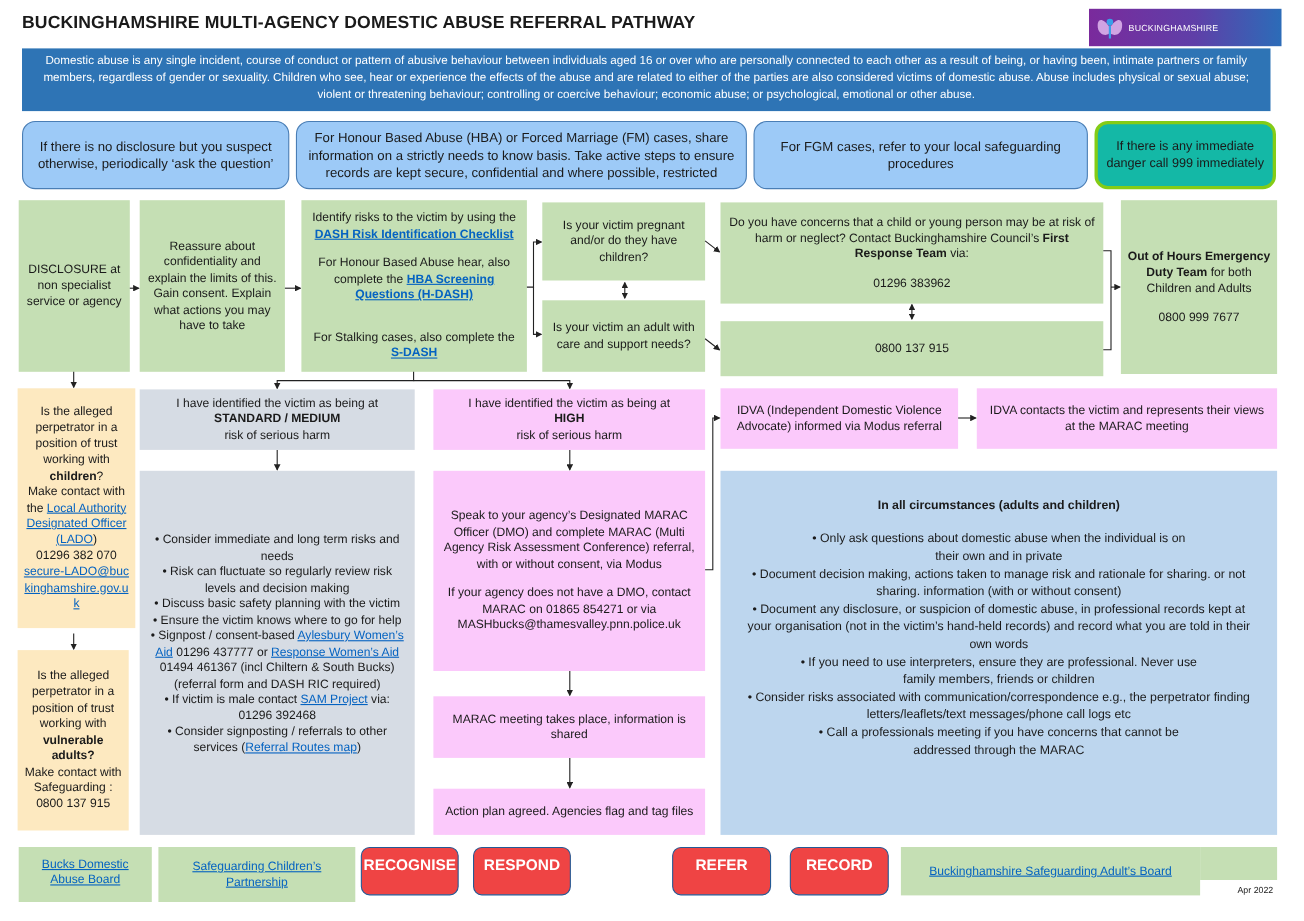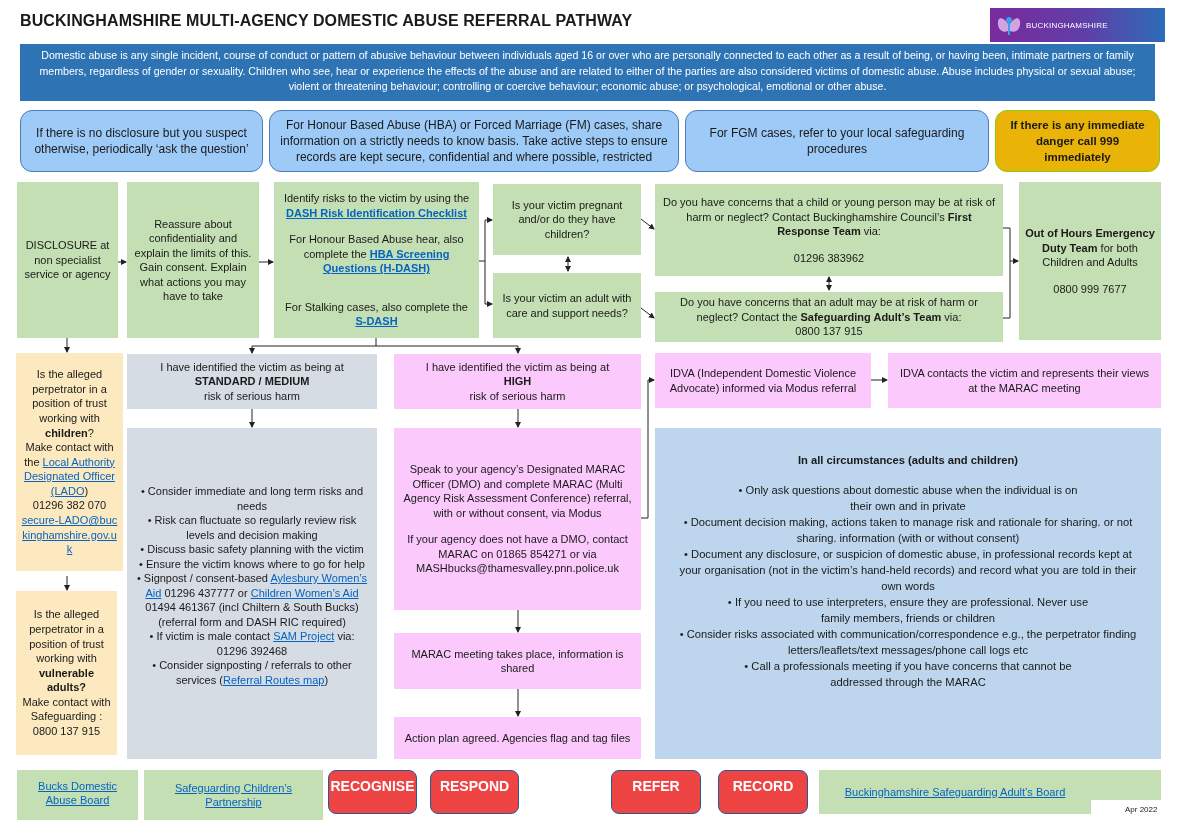--- a/index.html
+++ b/index.html
@@ -7,21 +7,21 @@
          font-family:"Liberation Sans", sans-serif; color:#1a1a1a; }
   .abs { position:absolute; box-sizing:border-box; }
   .box { display:flex; flex-direction:column; align-items:center; justify-content:center;
          text-align:center; font-size:11px; line-height:14.5px; padding:4px 6px; }
   .green { background:#c5dfb4; }
   .blue-light { background:#9dcaf7; border:1px solid #4a7eb5; border-radius:12px; }
   .grey { background:#d6dce4; }
   .pink { background:#fbc9fb; }
   .cream { background:#fde9c0; }
   .lightblue { background:#bdd6ee; }
-  .red { background:#eab308; border:1px solid #84cc16; border-radius:12px; font-weight:bold; }
+  .red { background:#14b8a6; border:3px solid #84cc16; border-radius:12px; font-weight:normal; }
   a.lnk { color:#0563c1; text-decoration:underline; }
   b { font-weight:bold; }
   .title { left:20px; top:12px; font-size:16px; font-weight:bold; letter-spacing:0.1px; }
   .logo { left:990px; top:8px; width:175px; height:34px;
           background:linear-gradient(90deg,#7a2a9c 0%,#5f3fa8 55%,#2c6cb8 100%);
           color:#fff; display:flex; align-items:center; padding-left:6px; }
   .logo-text { display:flex; flex-direction:column; margin-left:4px; }
   .logo-small { font-size:8px; line-height:9px; letter-spacing:0.2px; }
   .logo-big { font-size:14px; line-height:16px; }
   .intro { left:20px; top:44px; width:1135px; height:57px; background:#2e74b5; color:#fff;
@@ -84,23 +84,20 @@
 <div class="abs box green" style="left:493px;top:273px;width:148px;height:65px;">
   <span>Is your victim an adult with care and support needs?</span>
 </div>
 <div class="abs box green" style="left:655px;top:184px;width:348px;height:92px;">
   <div><span>Do you have concerns that a child or young person may be at risk of harm or neglect?  Contact Buckinghamshire Council’s</span>
     <b>First Response Team</b>
     <span>via:</span></div>
   <div style="margin-top:12px">01296 383962</div>
 </div>
 <div class="abs box green" style="left:655px;top:292px;width:348px;height:50px;">
-  <div><span>Do you have concerns that an adult may be at risk of harm or neglect?  Contact the</span>
-    <b>Safeguarding Adult’s Team</b>
-    <span>via:</span></div>
   <div>0800 137 915</div>
 </div>
 <div class="abs box green" style="left:1019px;top:182px;width:142px;height:158px;">
   <div><b>Out of Hours Emergency Duty Team</b>
     <span>for both Children and Adults</span></div>
   <div style="margin-top:12px">0800 999 7677</div>
 </div>
 
 <div class="abs box cream" style="left:16px;top:353px;width:107px;height:218px;font-size:11px;line-height:14.6px;padding:2px 4px;">
   <div><span>Is the alleged perpetrator in a position of trust working with</span>
@@ -123,21 +120,21 @@
   <div>risk of serious harm</div>
 </div>
 <div class="abs box grey bullets" style="left:127px;top:428px;width:250px;height:331px;padding:4px 8px 20px;">
   <div>•  Consider immediate and long term risks and needs</div>
   <div>• Risk can fluctuate so regularly review risk levels and decision making</div>
   <div>• Discuss basic safety planning with the victim</div>
   <div>• Ensure the victim knows where to go for help</div>
   <div><span>• Signpost / consent-based</span>
     <a class="lnk" href="#">Aylesbury Women’s Aid</a>
     <span>01296 437777 or</span>
-    <a class="lnk" href="#">Children Women’s Aid</a>
+    <a class="lnk" href="#">Response Women’s Aid</a>
     <span>01494 461367 (incl Chiltern &amp; South Bucks) (referral form and DASH RIC required)</span></div>
   <div><span>• If victim is male contact</span>
     <a class="lnk" href="#">SAM Project</a>
     <span>via: 01296 392468</span></div>
   <div><span>• Consider signposting / referrals to other services (</span><a class="lnk" href="#">Referral Routes map</a><span>)</span></div>
 </div>
 
 <div class="abs box pink" style="left:394px;top:354px;width:247px;height:55px;">
   <div>I have identified the victim as being at</div>
   <b>HIGH</b>

